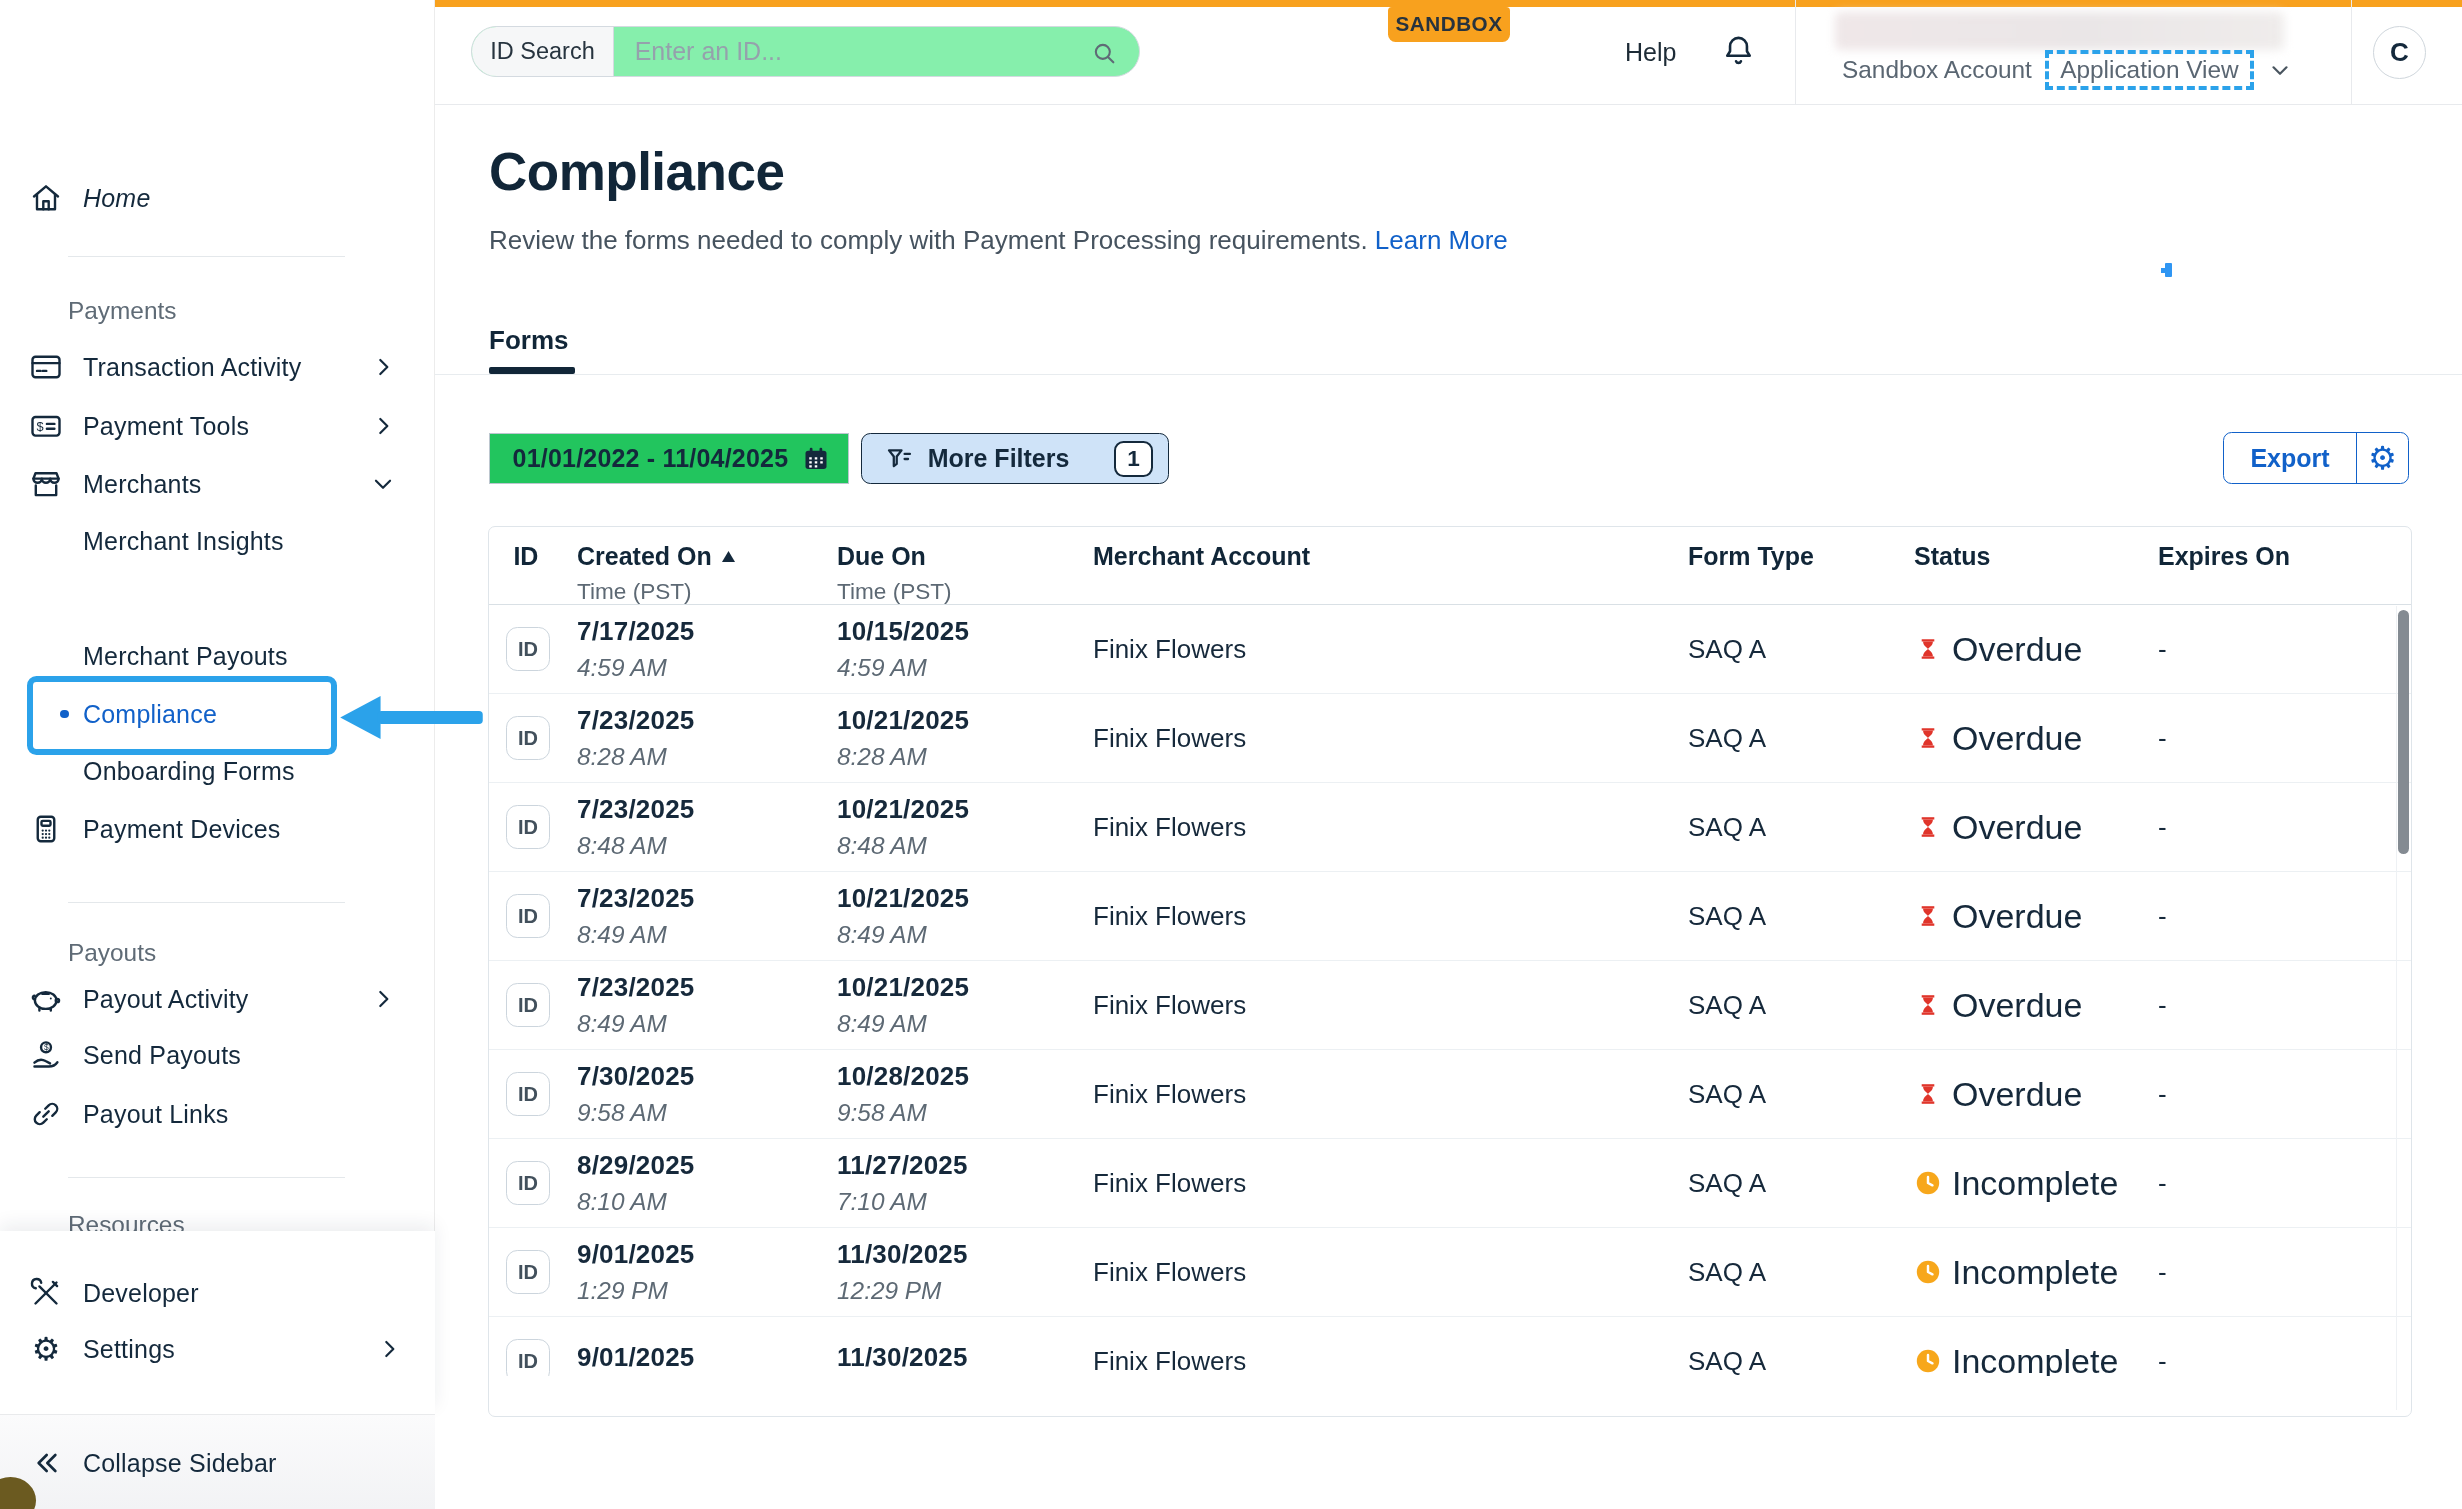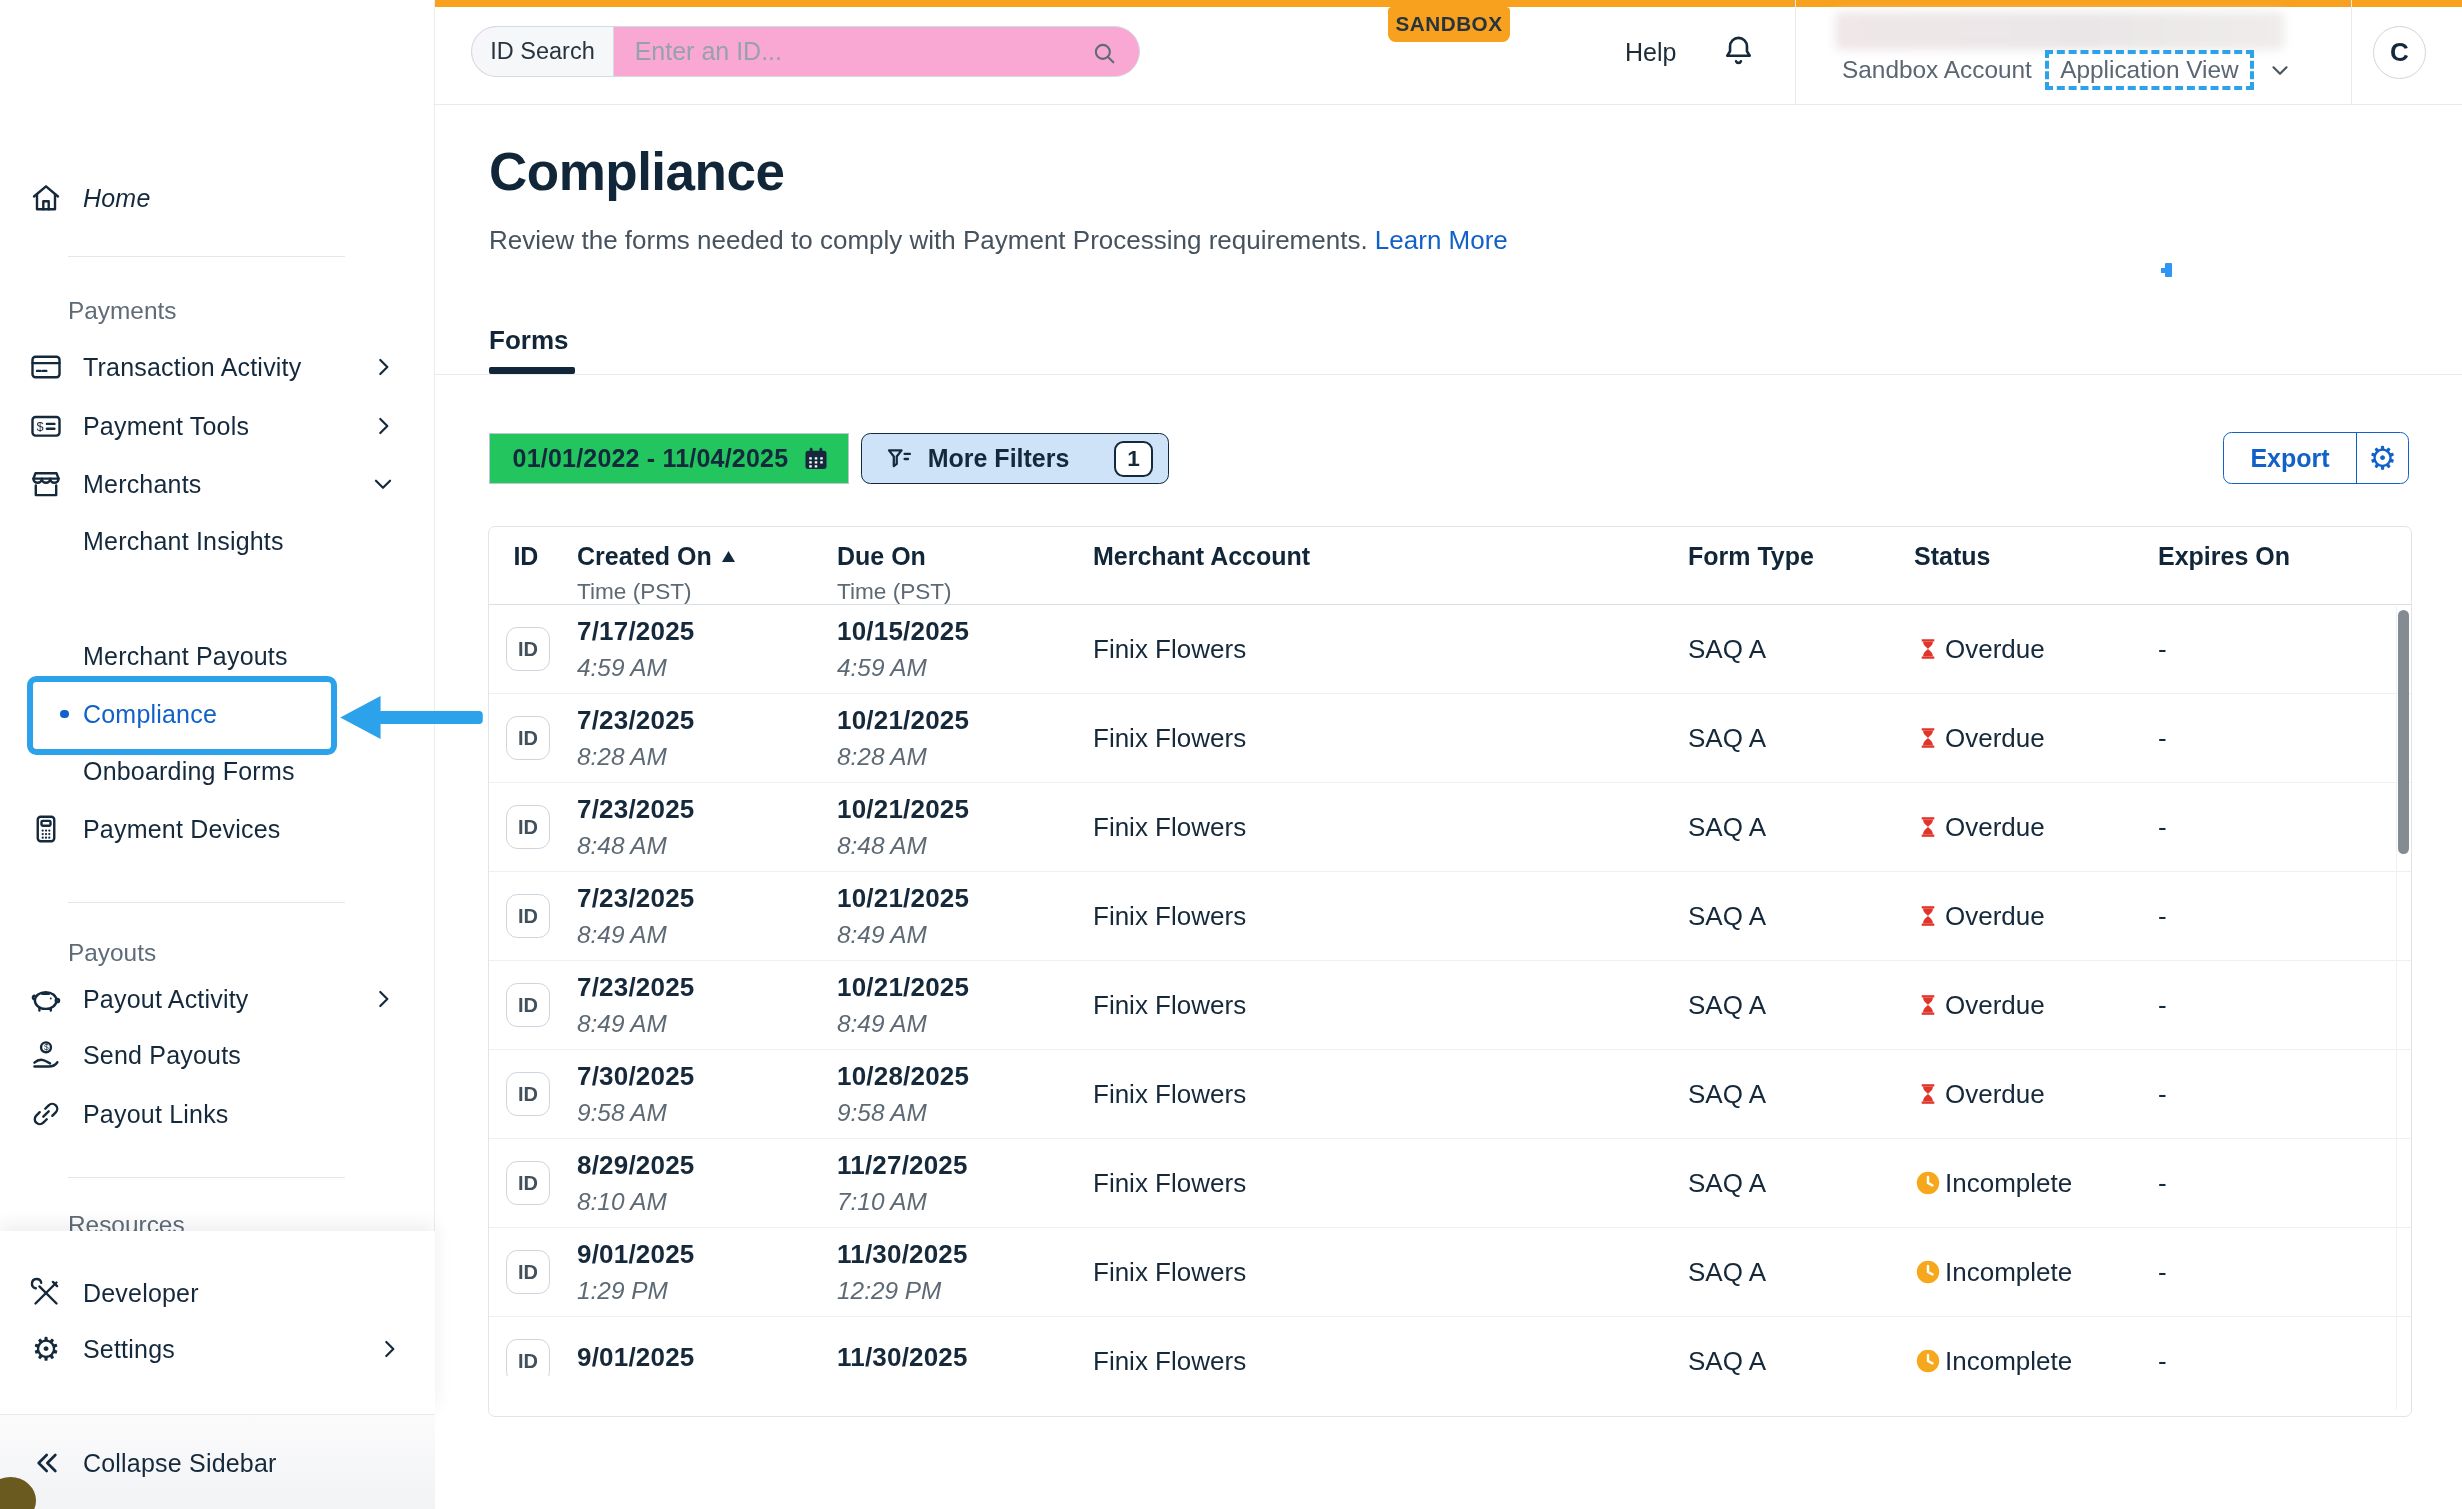--- a/index.html
+++ b/index.html
@@ -34,21 +34,21 @@
   
   .anno-box { position:absolute; left:27px; top:676px; width:310px; height:79px;
               border:6.6px solid #2BA2EA; border-radius:9.4px; z-index:8; pointer-events:none; }
   .anno-arrow { position:absolute; left:340px; top:695px; z-index:9; pointer-events:none; }
 
   
   .topbar { position:absolute; left:435px; top:0; width:2027px; height:105px; background:#fff;
             border-bottom:0.9px solid #E8EAED; z-index:4; }
   .topline { position:absolute; left:0; top:0; width:100%; height:6.6px; background:#F8A11E; }
   .search-pill { position:absolute; left:36px; top:26px; width:669px; height:51px;
-                 border:1.4px solid #D4DAE0; border-radius:26px; display:flex; align-items:center; overflow:hidden; background:#f9a8d4; }
+                 border:1.4px solid #D4DAE0; border-radius:26px; display:flex; align-items:center; overflow:hidden; background:#86efac; }
   .search-seg { height:100%; width:142px; background:#F6F7F8; border-right:1.4px solid #D4DAE0;
                 display:flex; align-items:center; justify-content:center; font-size:23.5px; color:#27343F; }
   .search-input { flex:1; border:none; outline:none; font-size:25px; color:#27343F; padding-left:20.7px;
                   font-family:"Liberation Sans",sans-serif; background:transparent; }
   .search-input::placeholder { color:#95A1AC; }
   .search-ico { position:absolute; right:20.7px; top:12.2px; width:28px; height:28px; color:#5F6B76; }
   .sandbox-badge { position:absolute; left:953px; top:6.6px; width:122px; height:35px; background:#F8A11E;
                    border-radius:3.8px 3.8px 7.5px 7.5px; display:flex; align-items:center; justify-content:center;
                    font-size:20.7px; font-weight:bold; color:#27333E; letter-spacing:0.5px; }
   .help-lbl { position:absolute; left:1190px; top:38px; font-size:25px; color:#1D2B36; cursor:pointer; }
@@ -104,21 +104,21 @@
   .th-sub { font-size:22.6px; font-weight:normal; color:#5D6974; margin-top:7.5px; }
   .sort-tri { width:15px; height:13px; }
   .tbody { height:771px; overflow:hidden; }
   .trow { height:89px; align-items:center; border-bottom:0.9px solid #ECF0F3; cursor:pointer; }
   .chip-cell { padding-left:17px; }
   .id-chip { width:44px; height:44px; border:1.9px solid #CCD5DD; border-radius:11.3px; display:flex;
              align-items:center; justify-content:center; font-size:20px; font-weight:bold; color:#42505C; background:#fff; }
   .dcell .d { font-size:26px; font-weight:bold; color:#16293B; letter-spacing:0.2px; }
   .dcell .t { font-size:24.4px; color:#5D6974; margin-top:6.6px;font-style:italic; }
   .cell-txt { font-size:26px; color:#16293B; }
-  .statuscell { display:flex; align-items:center; gap:3px; font-size:26px; color:#16293B; }
+  .statuscell { display:flex; align-items:center; gap:10px; font-size:34px; color:#16293B; }
   .sticon { width:28px; height:28px; }
   .sb-track { position:absolute; right:0.9px; top:79px; bottom:5.6px; width:14px; border-left:0.9px solid #EEF1F4; }
   .sb-thumb { position:absolute; right:1.9px; top:83px; width:11.3px; height:244px; background:#848B92; border-radius:6.6px; }
 </style>
 </head>
 <body>
 
 <nav class="sidebar">
 
   <div class="nav-row" style="top:170px;font-style:italic;">

